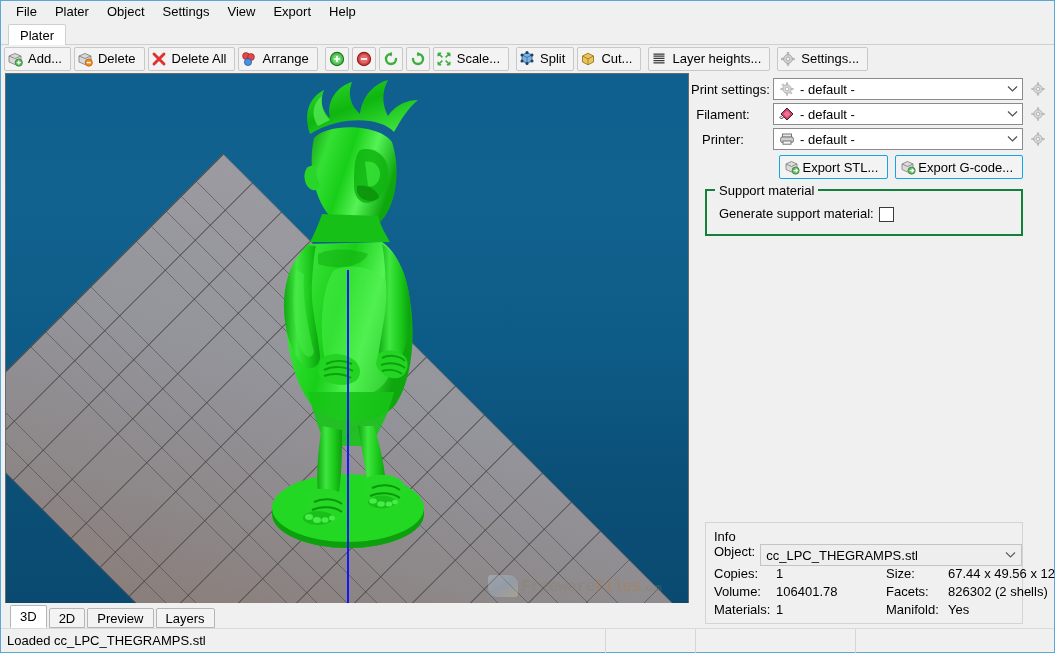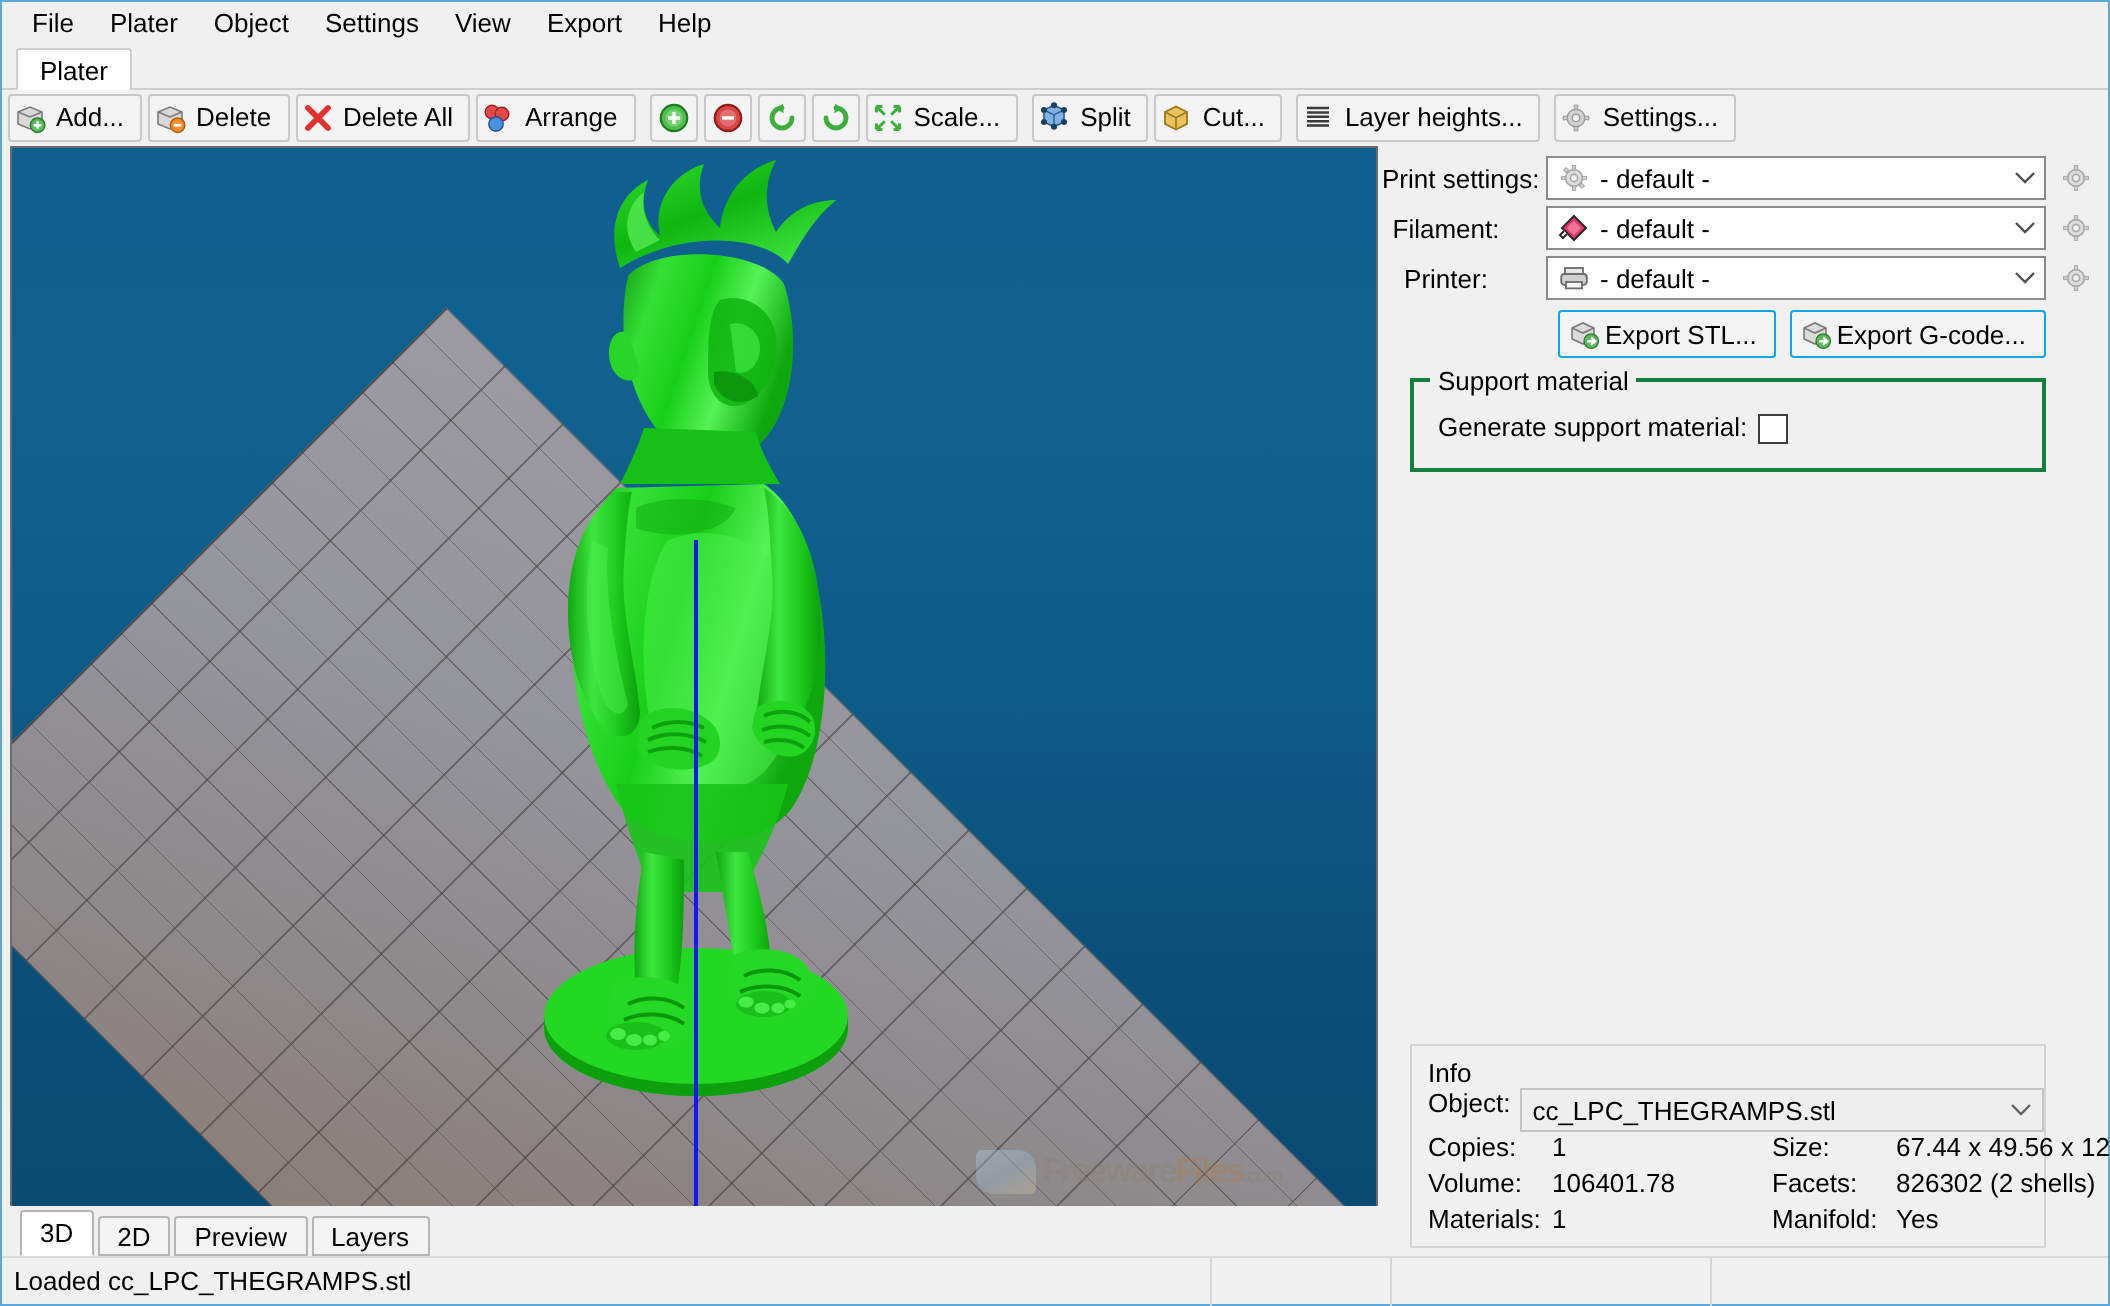--- a/index.html
+++ b/index.html
@@ -168,21 +168,21 @@
     display: flex; align-items: center;
     pointer-events: none;
   }
   .wm-logo {
     width: 30px; height: 22px;
     background: linear-gradient(150deg,#cfe3f2 0%,#9dc4e2 50%,#e8d9a0 100%);
     border-radius: 3px 9px 3px 9px;
     margin-right: 3px;
   }
   .wm-txt {
-    font-family: Liberation Sans, sans-serif;
+    font-family: Liberation Mono, monospace;
     font-weight: bold; font-size: 17px;
     letter-spacing: -1px;
     color: #8a7f6c;
   }
   .wm-txt .o { color: #b8773a; }
   .wm-txt .c { font-size: 10px; color:#8a7f6c; }
 
   
   .viewtabs {
     flex: 0 0 25px; height: 25px;

